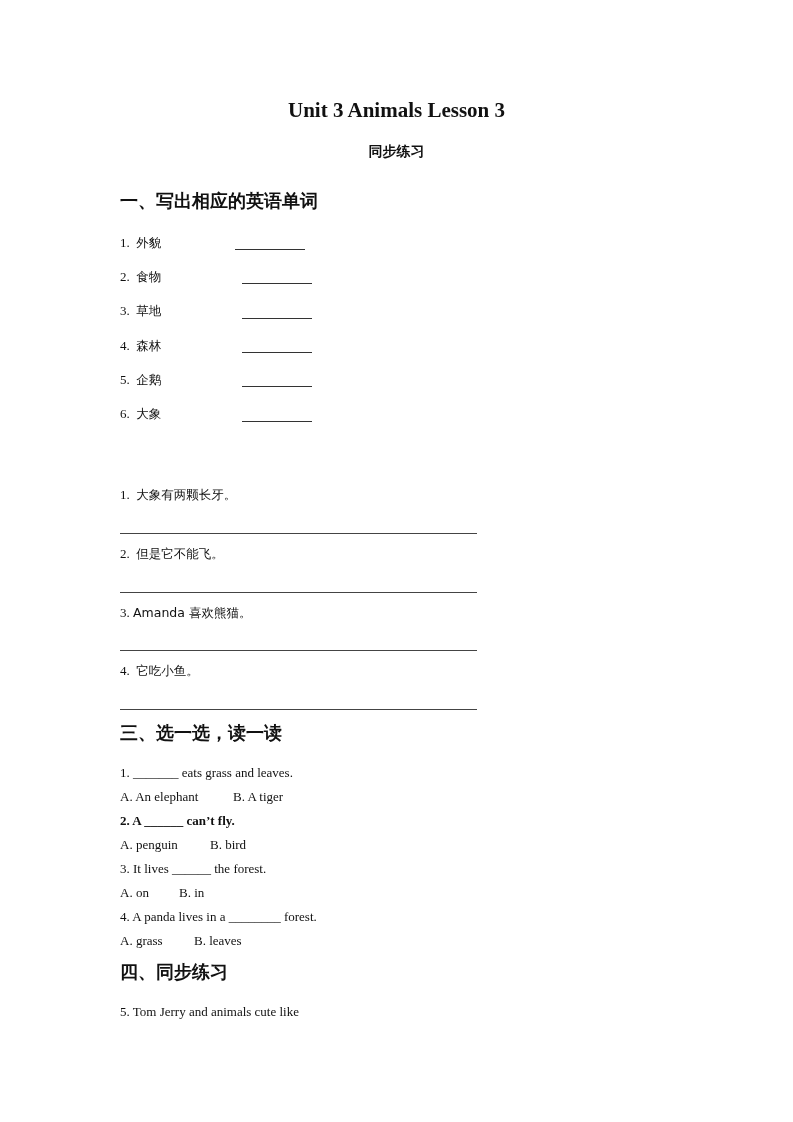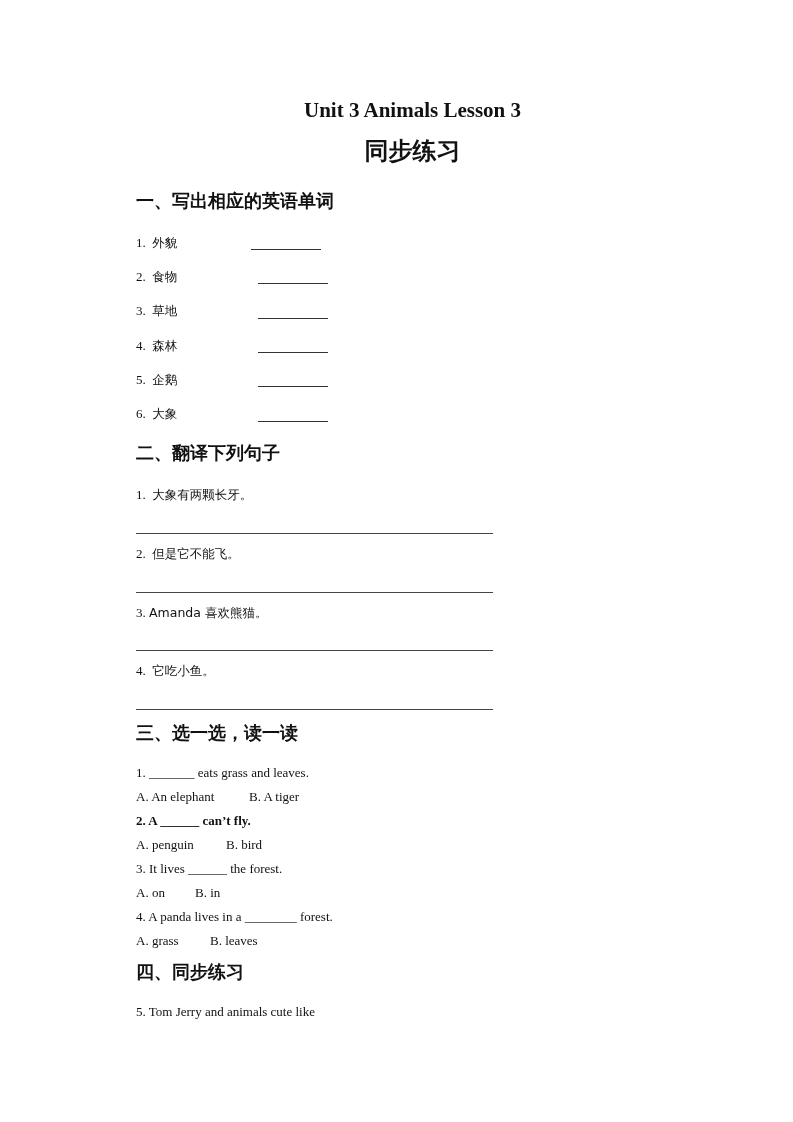--- a/index.html
+++ b/index.html
@@ -1,21 +1,21 @@
 <!DOCTYPE html>
 <html><head>
 <meta charset="utf-8">
 <style>
   html, body { margin: 0; padding: 0; background: #ffffff; }
   body { width: 793px; height: 1122px; position: relative; overflow: hidden; color: #111111; }
-  .page { position: absolute; left: 16px; top: 0; width: 690px; height: 1122px; }
+  .page { position: absolute; left: 0; top: 0; width: 690px; height: 1122px; }
   .title { position: absolute; left: 0; width: 793px; text-align: center; top: 96px;
     font-family: "Liberation Serif", serif; font-weight: bold; font-size: 21px; line-height: 28px; }
   .subtitle { position: absolute; left: 0; width: 793px; text-align: center; top: 137px;
-    font-family: "DejaVu Sans", sans-serif; font-weight: bold; font-size: 24px; line-height: 28px; }
+    font-family: "DejaVu Sans", sans-serif; font-weight: bold; font-size: 14px; line-height: 28px; }
   .section { position: absolute; left: 120px; font-family: "DejaVu Sans", sans-serif;
     font-weight: bold; font-size: 18px; line-height: 26px; }
   .item { position: absolute; left: 120px; font-family: "Liberation Serif", serif;
     font-size: 13px; line-height: 18px; white-space: pre; }
   .item .zh { font-family: "DejaVu Sans", sans-serif; font-size: 12.5px; }
   .blank { position: absolute; height: 0; border-top: 1px solid #333333; width: 70px; }
   .answer-line { position: absolute; left: 120px; width: 357px; height: 0; border-top: 1px solid #444444; }
   .opt-b { position: absolute; font-family: Liberation Serif, serif; }
 </style>
 </head>
@@ -39,21 +39,20 @@
 
   <div class="item" style="top:337px;"><span>4.</span>  <span class="zh">森林</span></div>
   <div class="blank" style="left:242px; top:352px;"></div>
 
   <div class="item" style="top:371px;"><span>5.</span>  <span class="zh">企鹅</span></div>
   <div class="blank" style="left:242px; top:386px;"></div>
 
   <div class="item" style="top:405px;"><span>6.</span>  <span class="zh">大象</span></div>
   <div class="blank" style="left:242px; top:421px;"></div>
 
-  <div class="section" style="top:440px;">二、翻译下列句子</div>
 
   <div class="item" style="top:486px;"><span>1.</span>  <span class="zh">大象有两颗长牙。</span></div>
   <div class="answer-line" style="top:533px;"></div>
 
   <div class="item" style="top:545px;"><span>2.</span>  <span class="zh">但是它不能飞。</span></div>
   <div class="answer-line" style="top:592px;"></div>
 
   <div class="item" style="top:604px;"><span>3.</span> <span class="zh">Amanda 喜欢熊猫。</span></div>
   <div class="answer-line" style="top:650px;"></div>
 

